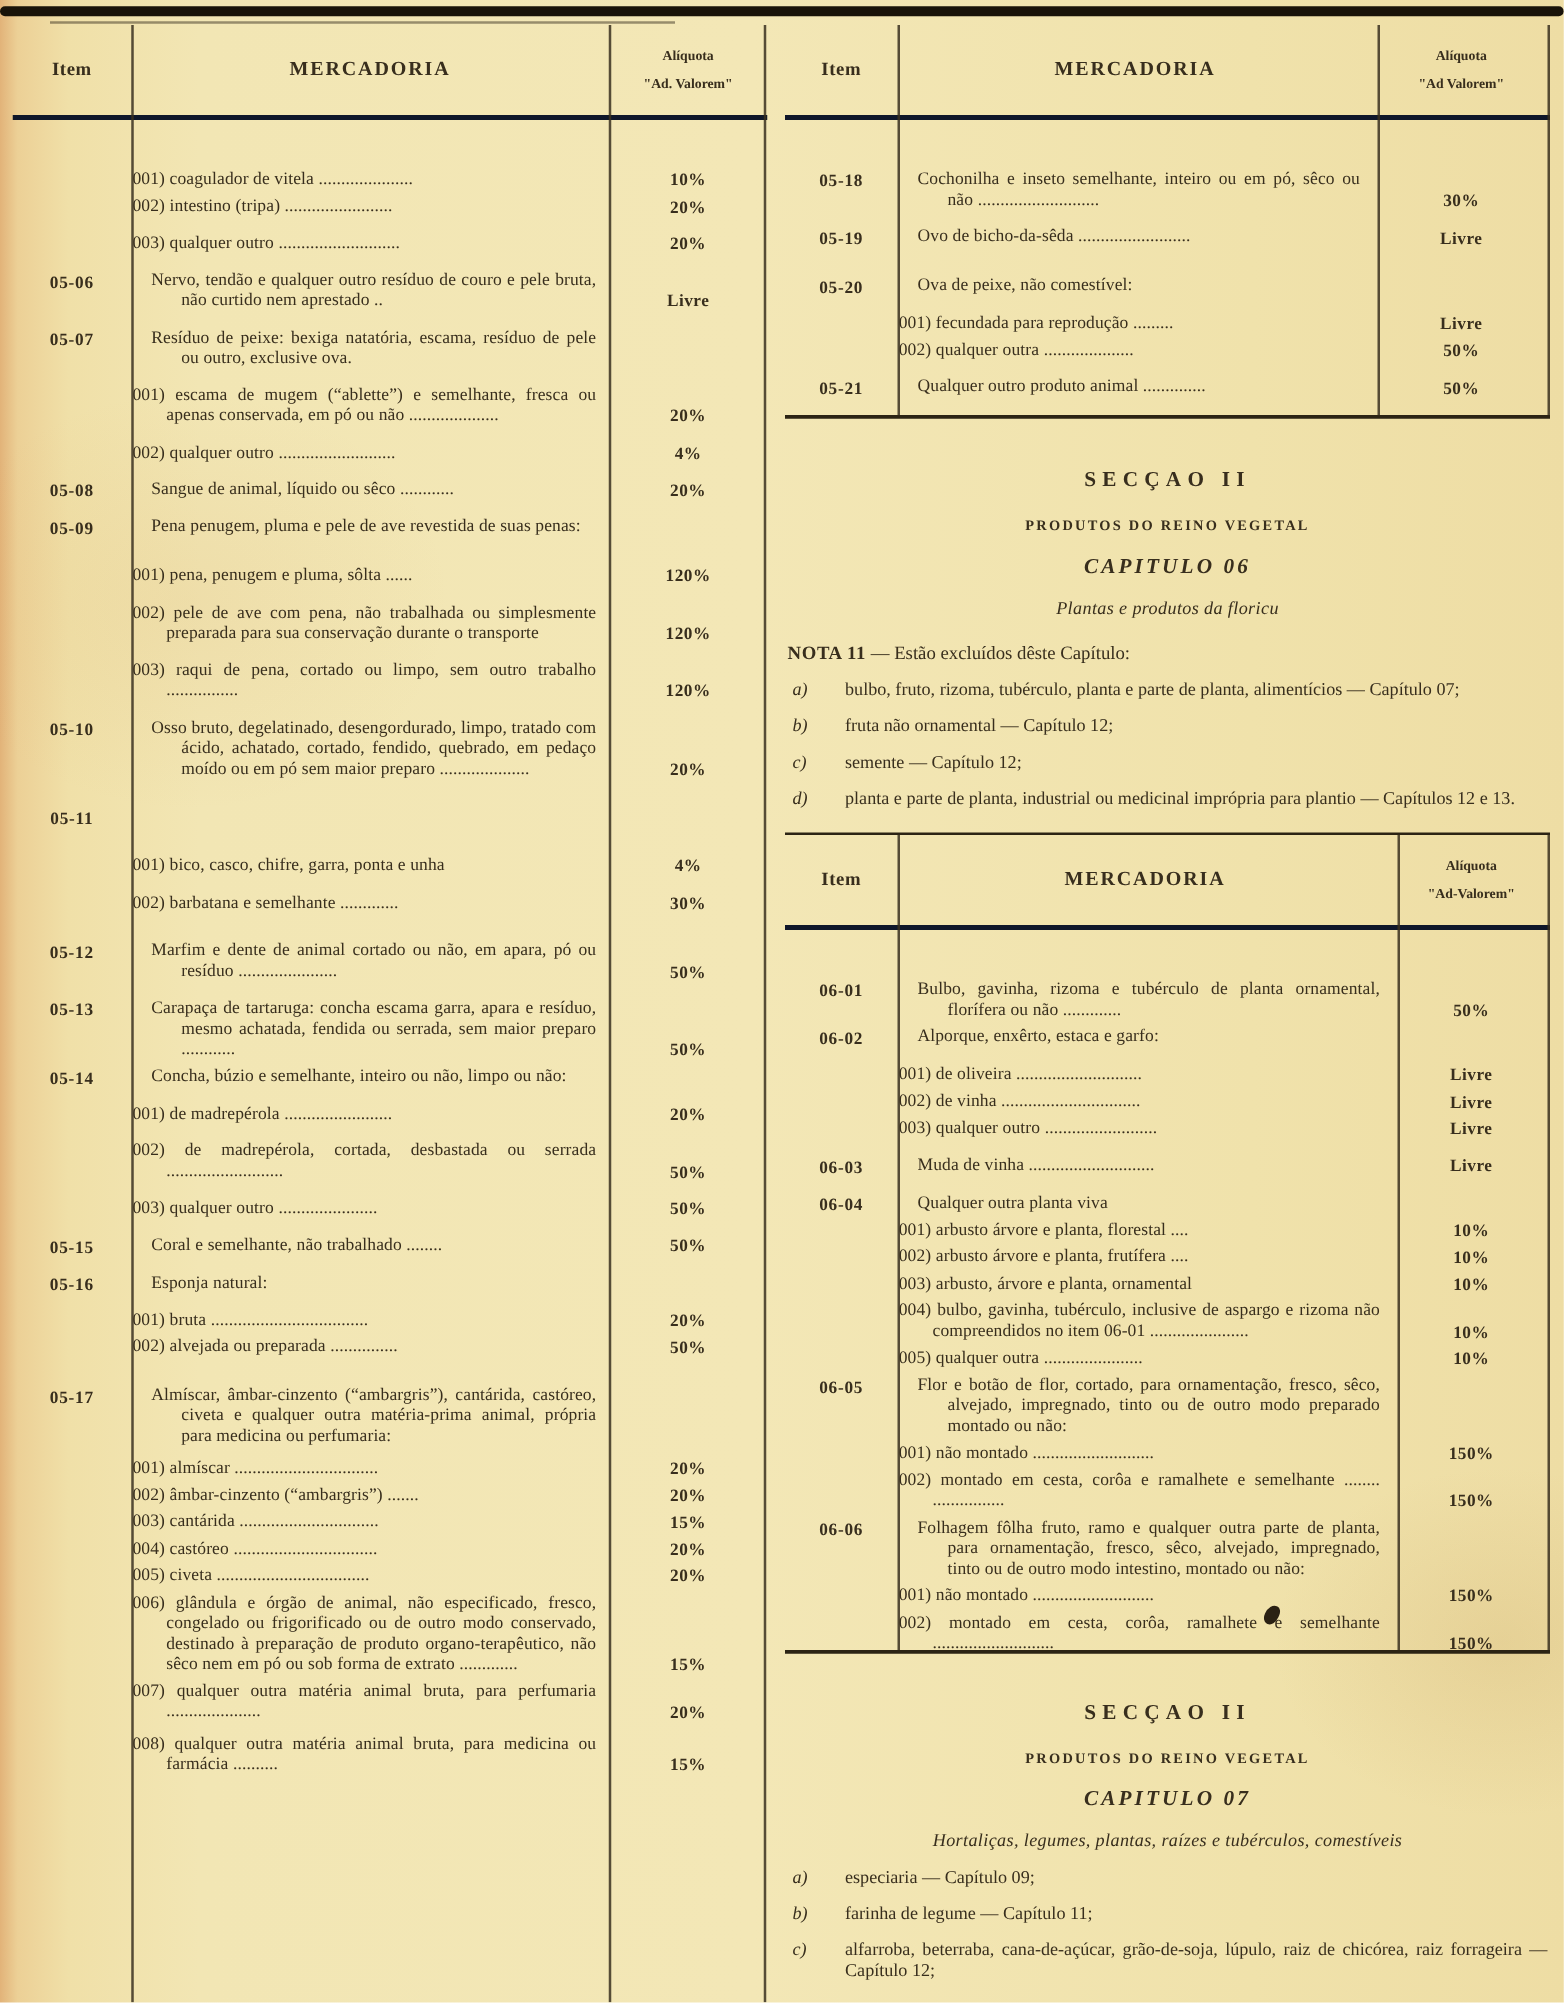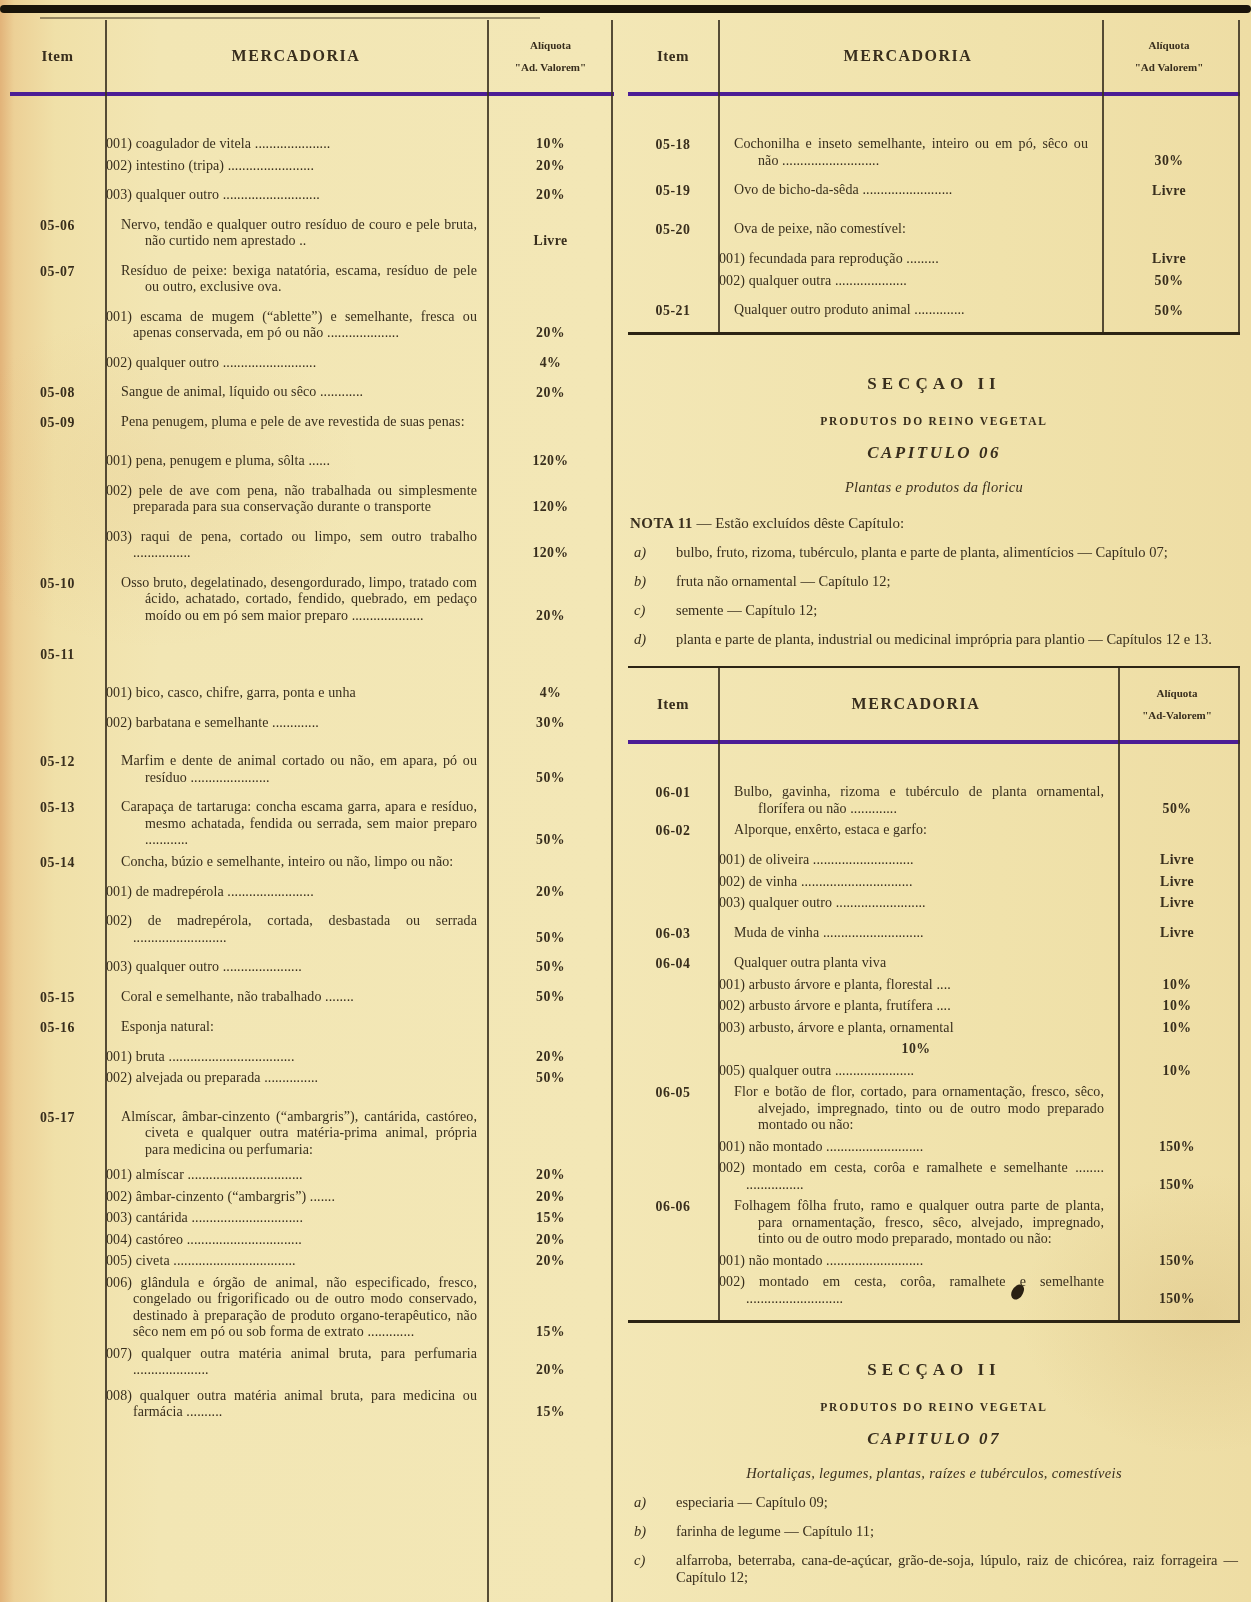--- a/index.html
+++ b/index.html
@@ -15,21 +15,21 @@
   .topbar{position:absolute;left:0;top:5px;width:100%;height:8px;background:#191309;border-radius:5px;}
   .topbar2{position:absolute;left:40px;top:17px;width:500px;height:2px;background:rgba(40,32,18,.45);}
   .blob{position:absolute;width:11px;height:16px;background:#2a2113;border-radius:60% 40% 55% 45%;transform:rotate(24deg);}
 
   .col{position:absolute;top:20px;}
   .col-left{left:10px;width:604px;height:1582px;overflow:hidden;}
   .col-right{left:628px;width:616px;height:1582px;}
 
   .ttable{position:relative;}
   .vrule{position:absolute;top:0;bottom:0;width:2px;background:#3a3020;opacity:.85;}
-  .thead{display:grid;align-items:center;height:72px;border-bottom:4px solid #4c1d95;}
+  .thead{display:grid;align-items:center;height:72px;border-bottom:4px solid #0f172a;}
   .h-item{text-align:center;font-weight:bold;font-size:15px;letter-spacing:.5px;}
   .h-merc{text-align:center;font-weight:bold;font-size:16px;letter-spacing:1.5px;}
   .h-aliq{text-align:center;font-weight:bold;font-size:11px;line-height:22px;}
 
   .tbody{padding-top:2px;}
   .row{display:grid;}
   .t-left .row,.t-left .thead{grid-template-columns:95px 1fr 127px;}
   .t-r1 .row,.t-r1 .thead{grid-template-columns:90px 1fr 142px;}
   .t-r2 .row,.t-r2 .thead{grid-template-columns:90px 1fr 126px;}
   .c-item{align-self:start;text-align:center;font-weight:bold;font-size:13.8px;letter-spacing:.6px;padding-top:1px;}
@@ -384,20 +384,21 @@
           <div class="c-desc sub"><span>002) </span>arbusto árvore e planta, frutífera ....</div>
           <div class="c-rate">10%</div>
         </div>
         <div class="row sp0">
           <div class="c-item"></div>
           <div class="c-desc sub"><span>003) </span>arbusto, árvore e planta, ornamental</div>
           <div class="c-rate">10%</div>
         </div>
         <div class="row sp0">
           <div class="c-item"></div>
+          <div class="c-desc sub"><span>004) </span>bulbo, gavinha, tubérculo, inclusive de aspargo e rizoma não compreendidos no item 06-01 ......................</div>
           <div class="c-rate">10%</div>
         </div>
         <div class="row sp0">
           <div class="c-item"></div>
           <div class="c-desc sub"><span>005) </span>qualquer outra ......................</div>
           <div class="c-rate">10%</div>
         </div>
         <div class="row sp0">
           <div class="c-item">06-05</div>
           <div class="c-desc main">Flor e botão de flor, cortado, para ornamentação, fresco, sêco, alvejado, impregnado, tinto ou de outro modo preparado montado ou não:</div>
@@ -408,21 +409,21 @@
           <div class="c-desc sub"><span>001) </span>não montado ...........................</div>
           <div class="c-rate">150%</div>
         </div>
         <div class="row sp0">
           <div class="c-item"></div>
           <div class="c-desc sub"><span>002) </span>montado em cesta, corôa e ramalhete e semelhante ........ ................</div>
           <div class="c-rate">150%</div>
         </div>
         <div class="row sp0">
           <div class="c-item">06-06</div>
-          <div class="c-desc main">Folhagem fôlha fruto, ramo e qualquer outra parte de planta, para ornamentação, fresco, sêco, alvejado, impregnado, tinto ou de outro modo preparado, montado ou não:</div>
+          <div class="c-desc main">Folhagem fôlha fruto, ramo e qualquer outra parte de planta, para ornamentação, fresco, sêco, alvejado, impregnado, tinto ou de outro modo intestino, montado ou não:</div>
           <div class="c-rate"></div>
         </div>
         <div class="row sp0">
           <div class="c-item"></div>
           <div class="c-desc sub"><span>001) </span>não montado ...........................</div>
           <div class="c-rate">150%</div>
         </div>
         <div class="row sp0">
           <div class="c-item"></div>
           <div class="c-desc sub"><span>002) </span>montado em cesta, corôa, ramalhete e semelhante ...........................</div>

